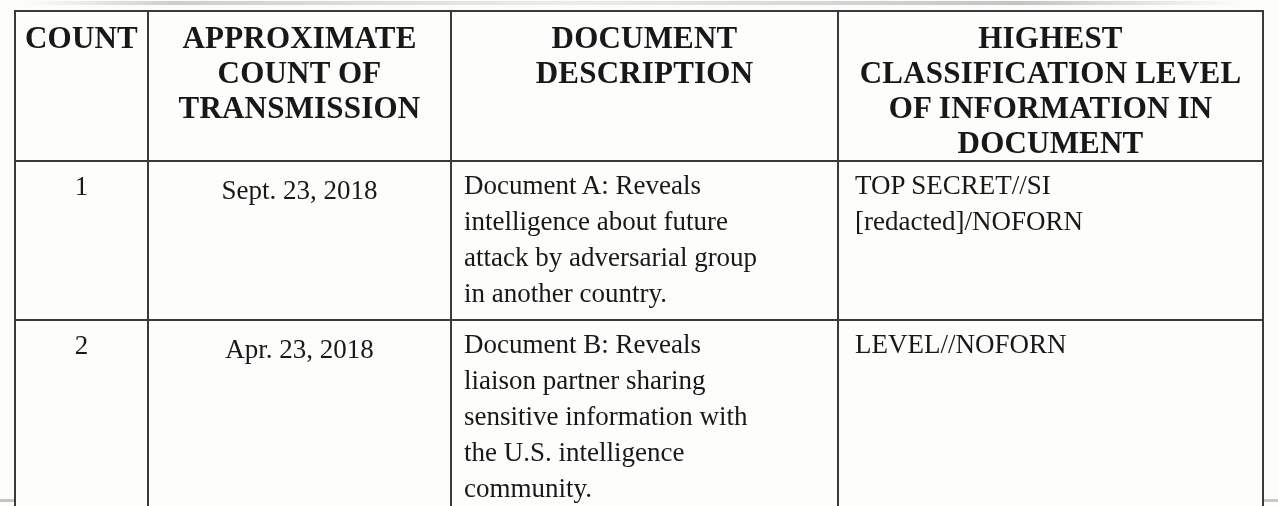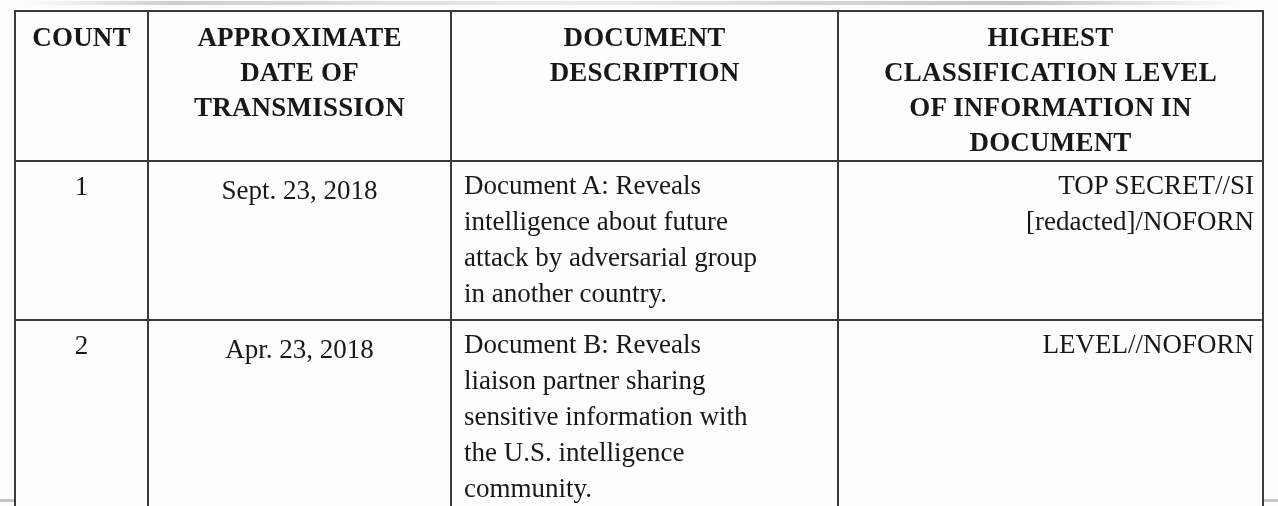--- a/index.html
+++ b/index.html
@@ -47,59 +47,59 @@
   .doc-table col.c-class { width: 425px; }
 
   .doc-table th,
   .doc-table td {
     border: 2px solid #3a3a3a;
     vertical-align: top;
     white-space: pre-line;
     overflow: hidden;
   }
   .doc-table th {
-    font-size: 27px;
+    font-size: 31px;
     line-height: 35px;
     font-weight: bold;
     padding: 8px 6px 0 6px;
     height: 136px;
     letter-spacing: .2px;
     border-radius: 20px;
   }
   .doc-table td {
     font-size: 27px;
     line-height: 36px;
     padding-top: 5px;
   }
   tr.row-1 td { height: 146px; }
   tr.row-2 td { height: 177px; }
 
   td.cell-count { text-align: center; padding-top: 6px; }
   td.cell-date  { text-align: center; padding-top: 10px; }
   td.cell-desc  { text-align: left; padding-left: 12px; padding-right: 8px; margin-top: 14px; }
-  td.cell-class { text-align: right; padding-left: 16px; padding-right: 8px; }
+  td.cell-class { text-align: left; padding-left: 16px; padding-right: 8px; }
 </style>
 </head>
 <body>
 
 <div class="scan-streak-top"></div>
 <div class="scan-streak-bottom"></div>
 
 <table class="doc-table">
   <colgroup>
     <col class="c-count">
     <col class="c-date">
     <col class="c-desc">
     <col class="c-class">
   </colgroup>
   <thead>
     <tr>
       <th>COUNT</th>
       <th>APPROXIMATE
-DATE OF
+COUNT OF
 TRANSMISSION</th>
       <th>DOCUMENT
 DESCRIPTION</th>
       <th>HIGHEST
 CLASSIFICATION LEVEL
 OF INFORMATION IN
 DOCUMENT</th>
     </tr>
   </thead>
   <tbody>

